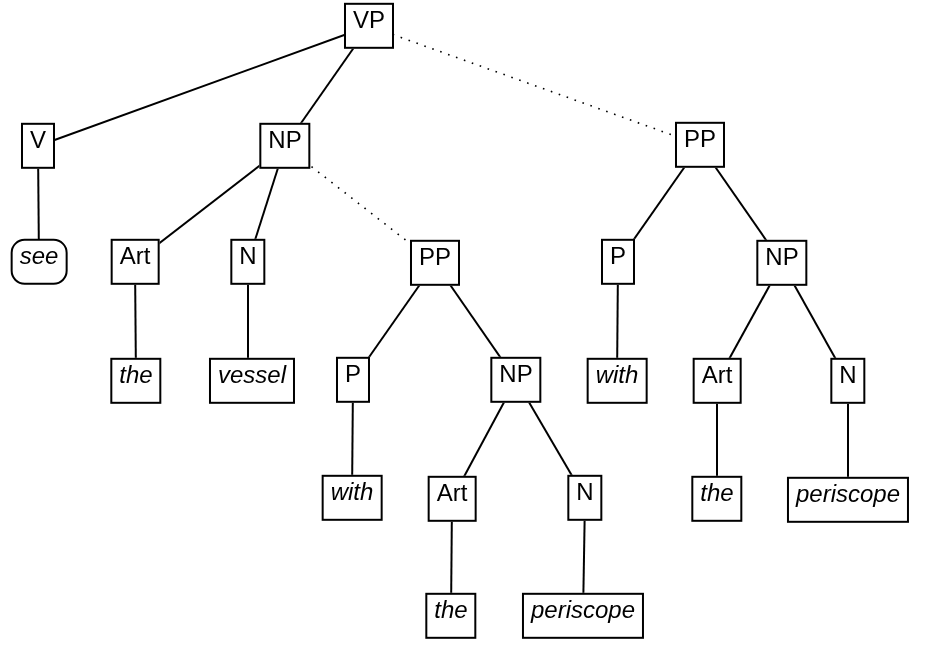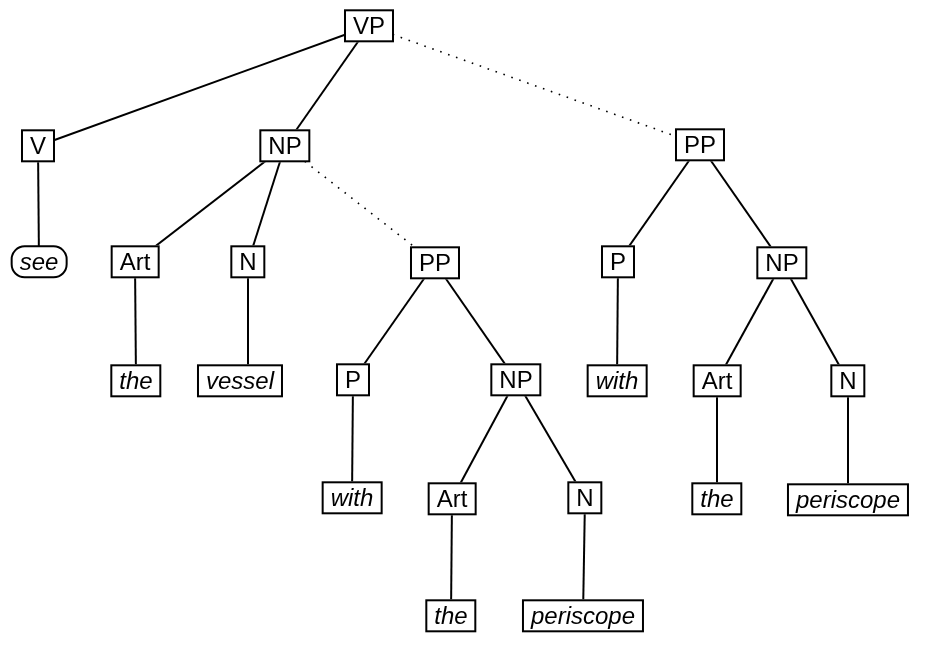--- a/index.html
+++ b/index.html
@@ -31,21 +31,21 @@
     stroke-dasharray: 1.6 6.8;
   }
   .node {
     position: absolute;
     transform: translate(-50%, -50%);
     background: #ffffff;
     border: 2px solid #000000;
     color: #000000;
     font-size: 24px;
     line-height: 1.1;
-    padding: 2px 7px 1px 7px;
+    padding: 2px 7px 14px 7px;
     white-space: nowrap;
     text-align: center;
   }
   .node.word {
     font-style: italic;
   }
 </style>
 </head>
 <body>
 
@@ -86,21 +86,21 @@
   <div class="node" style="left:700px; top:145px;">PP</div>
 
   <div class="node word" style="left:39px;  top:262px;border-radius:14px;">see</div>
   <div class="node" style="left:135px; top:262px;">Art</div>
   <div class="node" style="left:248px; top:262px;">N</div>
   <div class="node" style="left:435px; top:263px;">PP</div>
   <div class="node" style="left:618px; top:262px;">P</div>
   <div class="node" style="left:782px; top:263px;">NP</div>
 
   <div class="node word" style="left:136px; top:381px;">the</div>
-  <div class="node word" style="left:240px; top:381px;">vessel</div>
+  <div class="node word" style="left:252px; top:381px;">vessel</div>
   <div class="node" style="left:353px; top:380px;">P</div>
   <div class="node" style="left:516px; top:380px;">NP</div>
   <div class="node word" style="left:617px; top:381px;">with</div>
   <div class="node" style="left:717px; top:381px;">Art</div>
   <div class="node" style="left:848px; top:381px;">N</div>
 
   <div class="node word" style="left:352px; top:498px;">with</div>
   <div class="node" style="left:452px; top:499px;">Art</div>
   <div class="node" style="left:585px; top:498px;">N</div>
   <div class="node word" style="left:717px; top:499px;">the</div>

